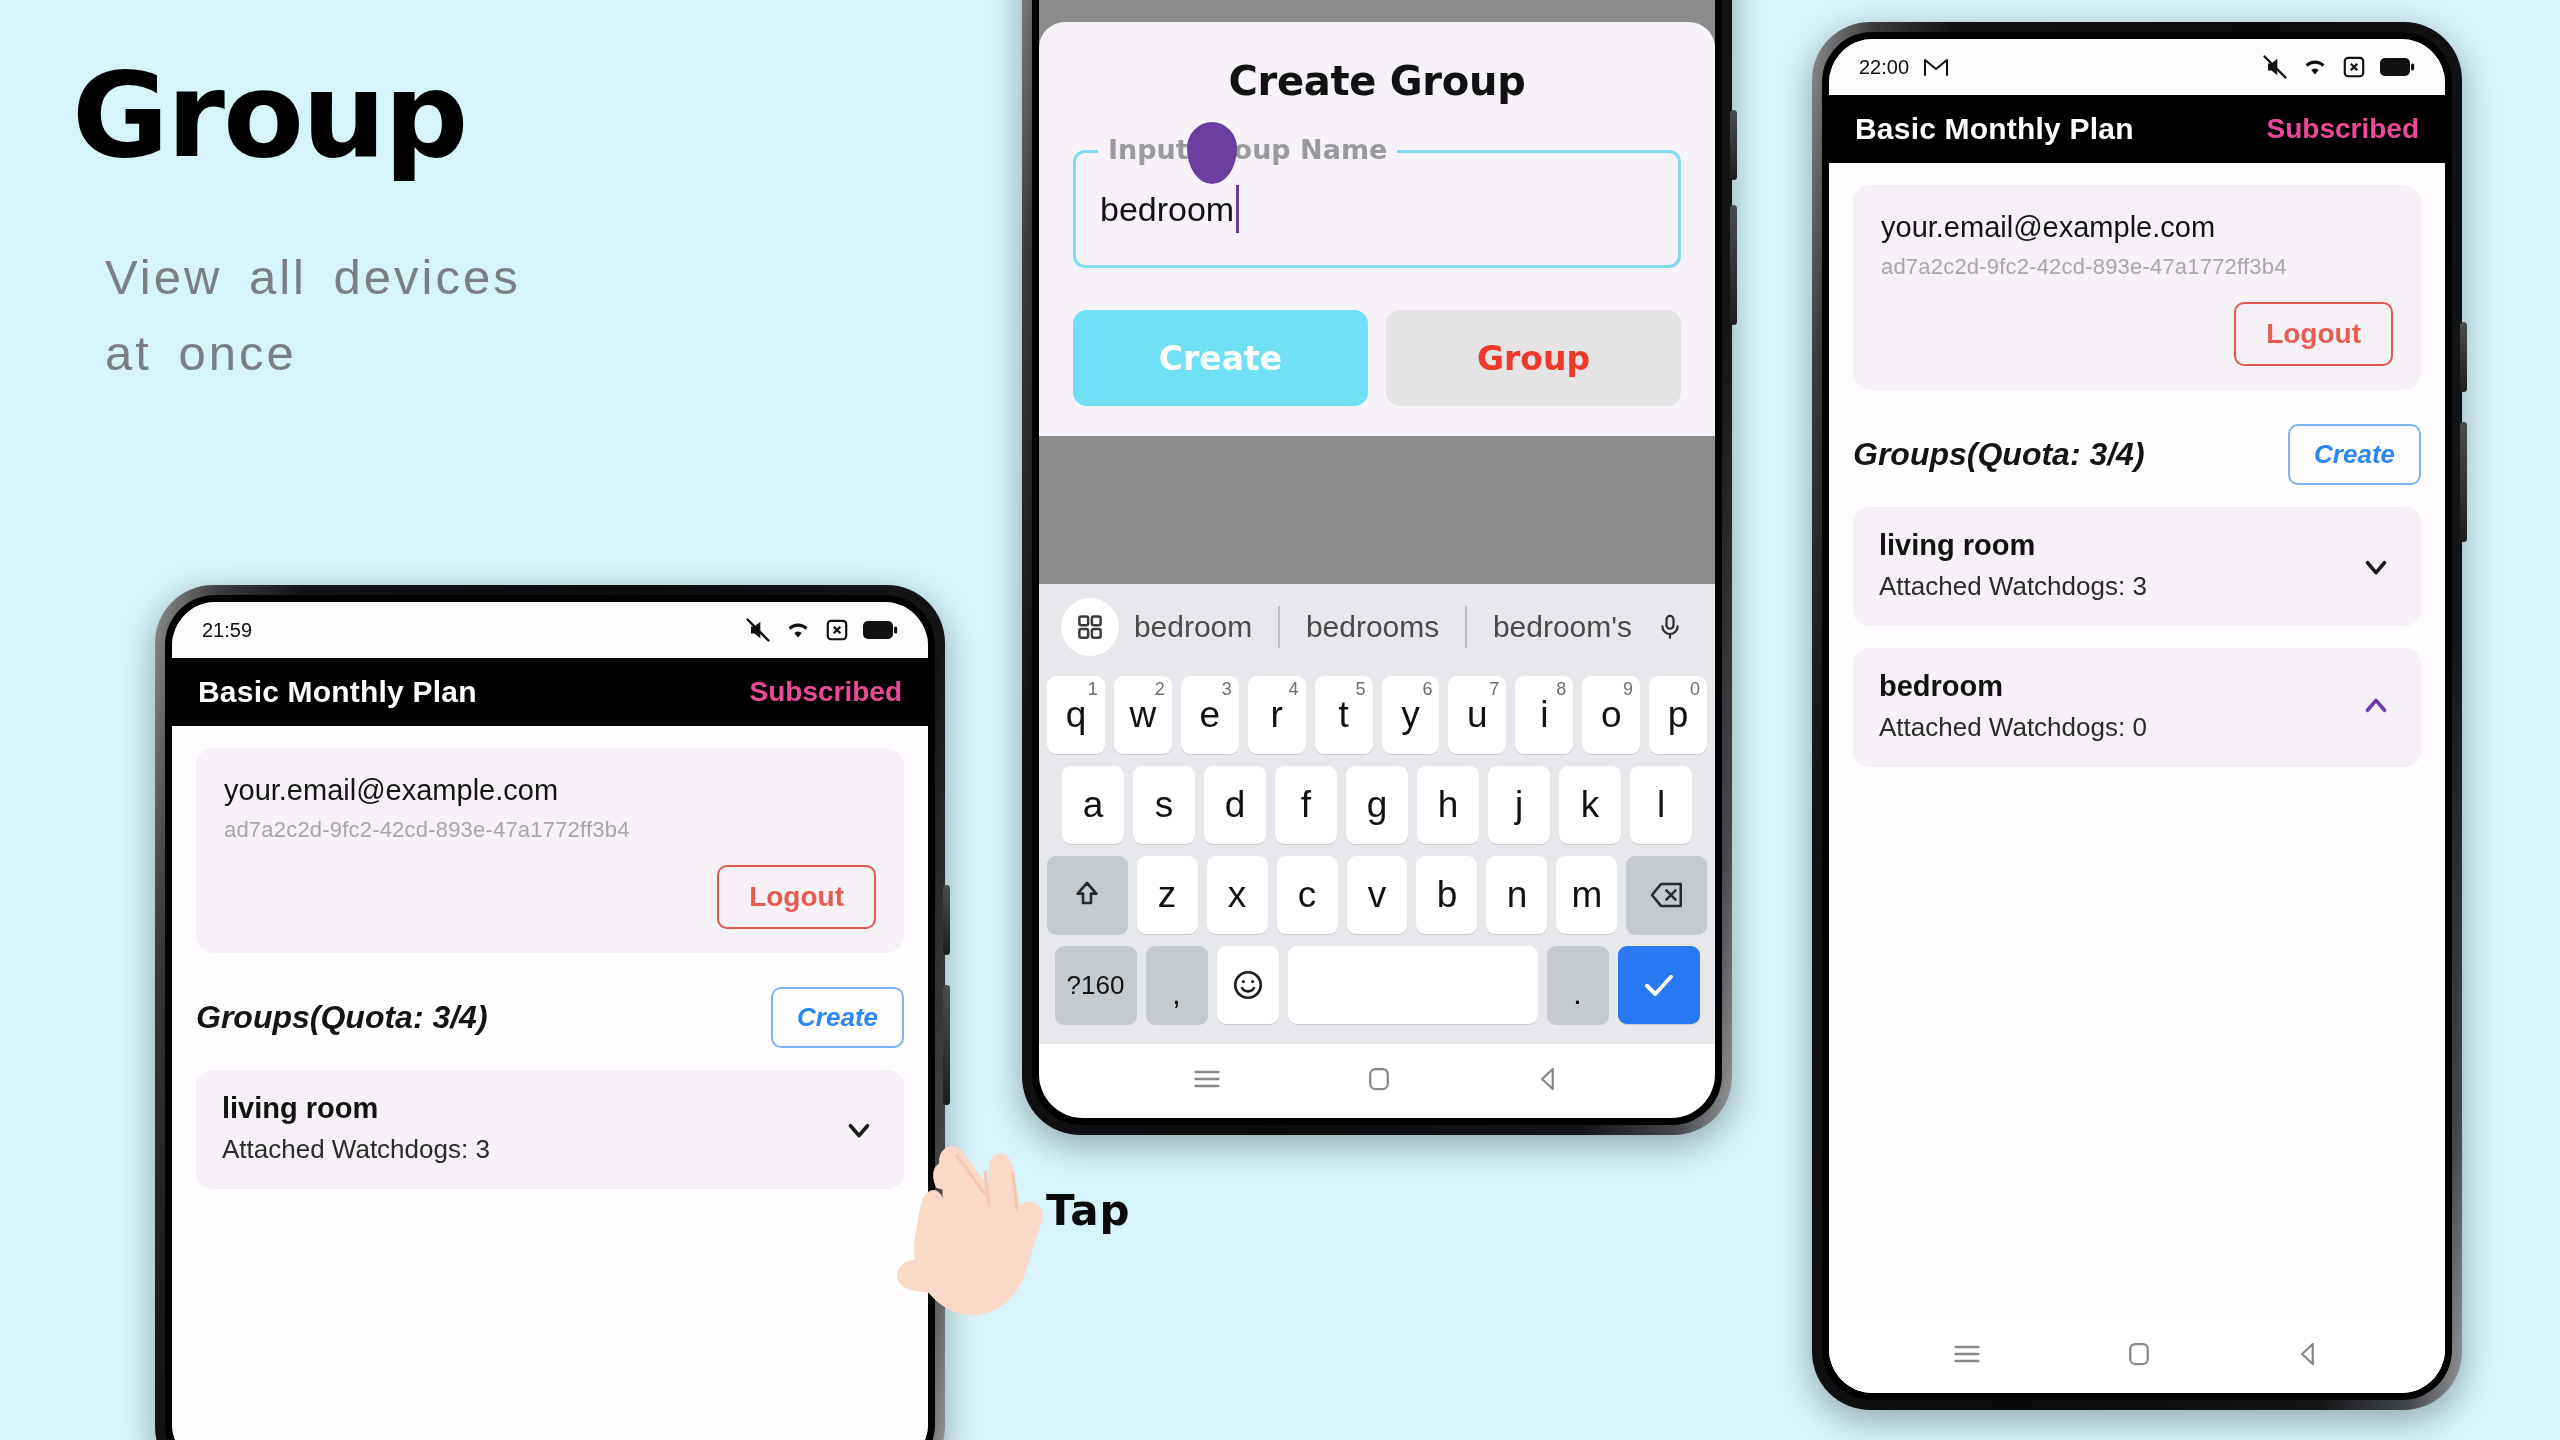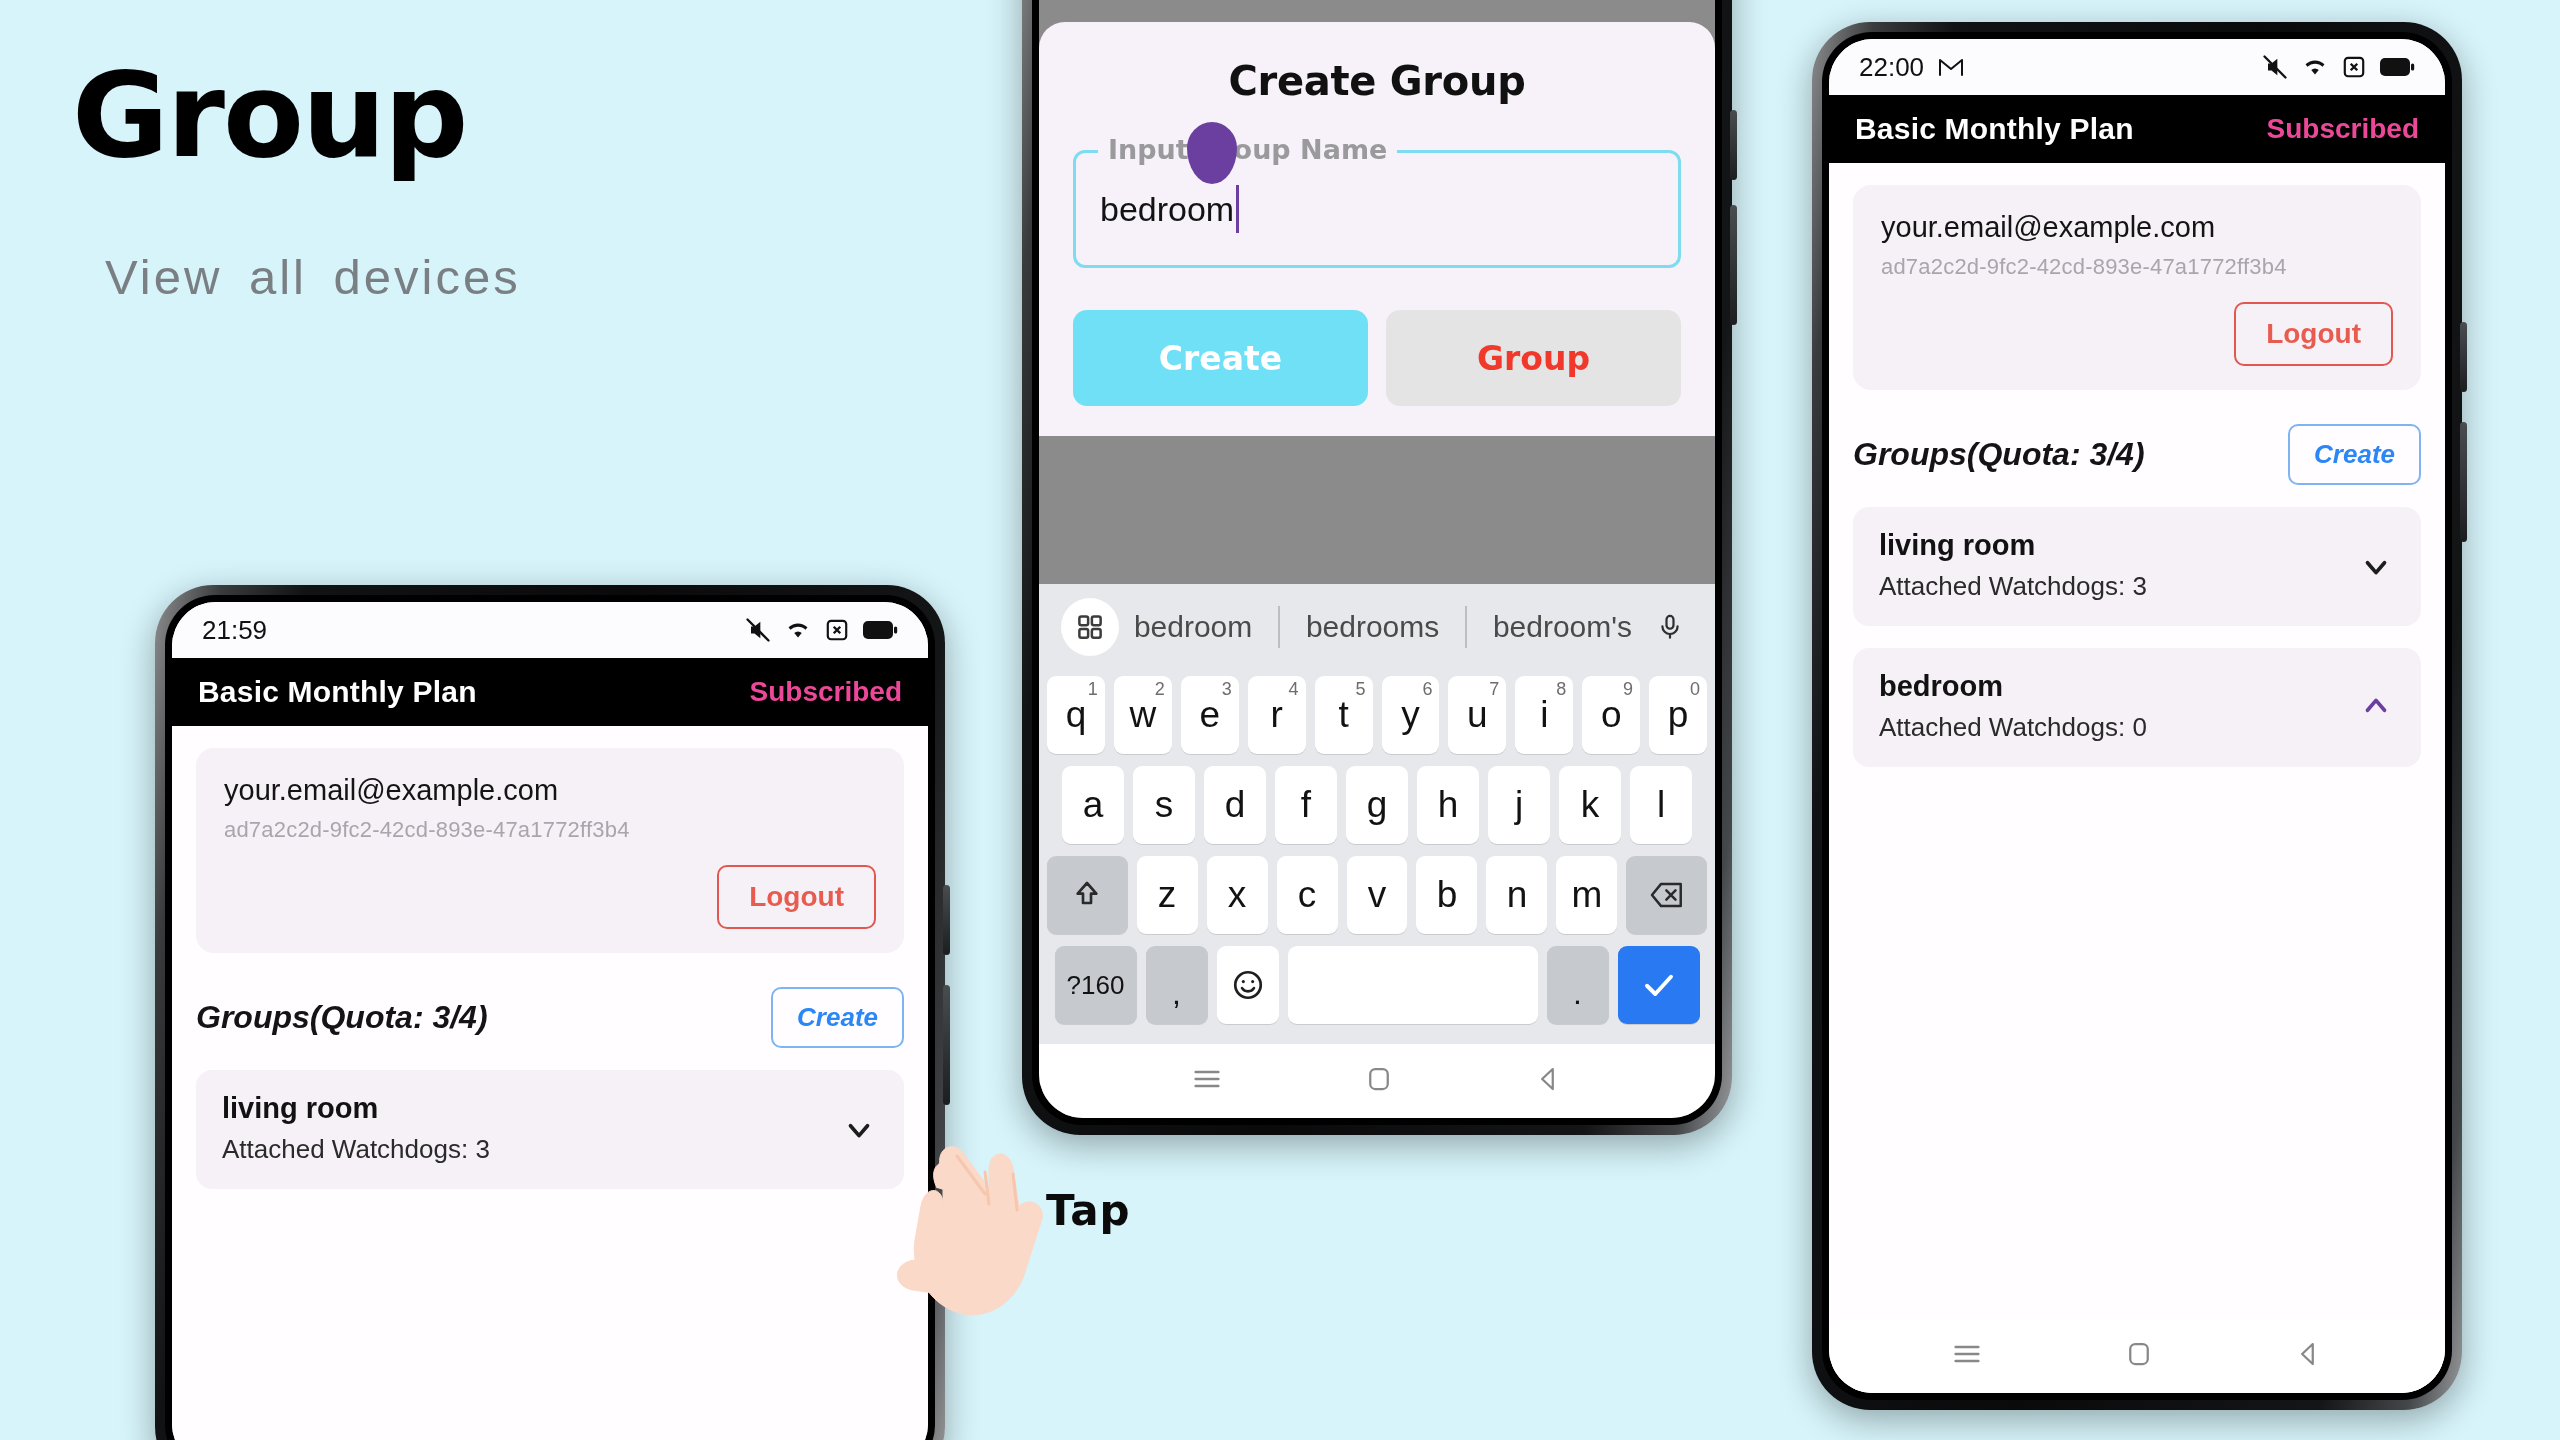--- a/index.html
+++ b/index.html
@@ -44,21 +44,21 @@
   .sidebtn {
     position: absolute; right: -5px; border-radius: 4px;
     background: linear-gradient(180deg,#4a4d50,#1b1d1f);
     width: 7px;
   }
 
   
   .statusbar {
     display: flex; align-items: center; justify-content: space-between;
     padding: 0 30px; height: 56px; background: #fcfbfd;
-    font-size: 26px; color: #111; font-weight: 500;
+    font-size: 20px; color: #111; font-weight: 500;
   }
   .sb-left { display: flex; align-items: center; gap: 14px; }
   .sb-right { display: flex; align-items: center; gap: 12px; }
   .sb-icon { display: inline-flex; align-items: center; }
 
   .appbar {
     height: 68px; background: #000; display: flex; align-items: center;
     justify-content: space-between; padding: 0 26px;
   }
   .appbar .title { color: #fff; font-size: 30px; font-weight: 700; letter-spacing: .2px; }
@@ -184,20 +184,21 @@
   }
 </style>
 </head>
 <body>
 
 <div id="stage">
 
   <div class="headline">Group</div>
   <div class="subline">
     <div>View  all  devices</div>
+    <div>at  once</div>
   </div>
 
   <div class="phone" style="left:155px; top:585px; width:790px; height:900px;">
     <div class="chassis"></div>
     <div class="bezel"></div>
     <div class="sidebtn" style="top:300px; height:70px;"></div>
     <div class="sidebtn" style="top:400px; height:120px;"></div>
     <div class="screen">
 
       <div class="statusbar">

